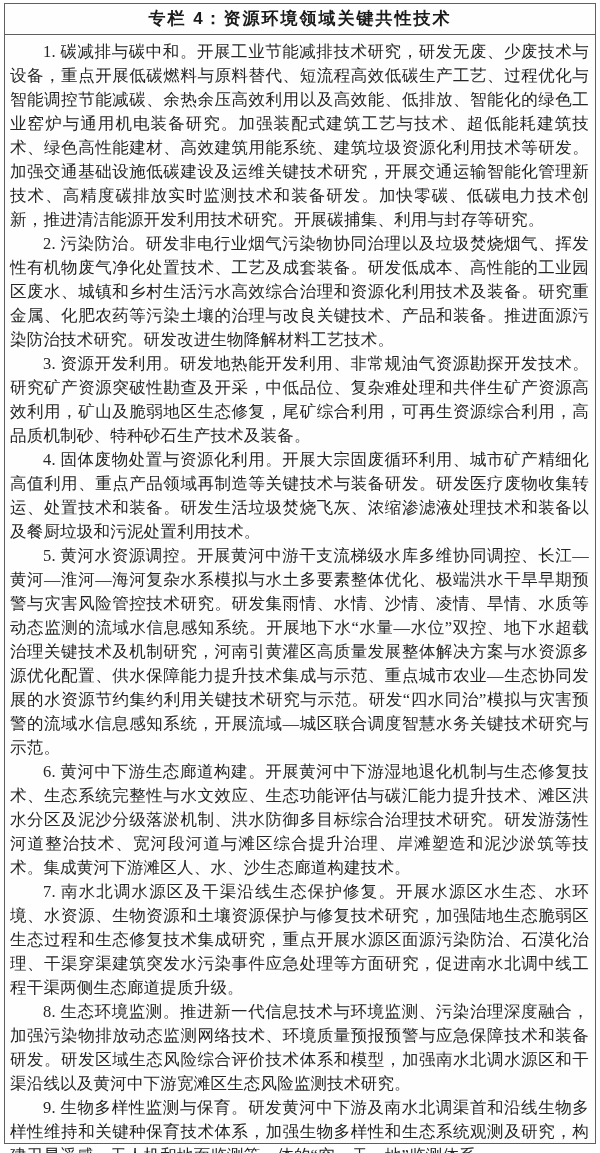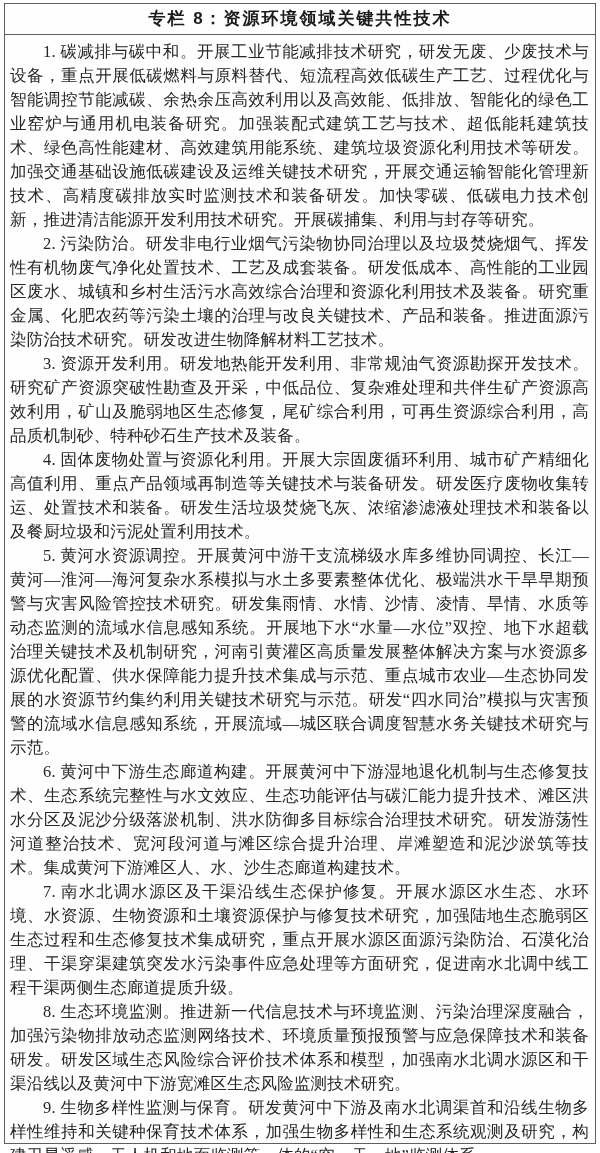--- a/index.html
+++ b/index.html
@@ -50,21 +50,21 @@
   .panel-body p {
     margin: 0;
     padding: 0;
     text-indent: 2em;
   }
 </style>
 </head>
 <body>
 
 <div class="panel">
-  <div class="panel-title">专栏 8：资源环境领域关键共性技术</div>
+  <div class="panel-title">专栏 4：资源环境领域关键共性技术</div>
   <div class="panel-body">
     <p>1. 碳减排与碳中和。开展工业节能减排技术研究，研发无废、少废技术与设备，重点开展低碳燃料与原料替代、短流程高效低碳生产工艺、过程优化与智能调控节能减碳、余热余压高效利用以及高效能、低排放、智能化的绿色工业窑炉与通用机电装备研究。加强装配式建筑工艺与技术、超低能耗建筑技术、绿色高性能建材、高效建筑用能系统、建筑垃圾资源化利用技术等研发。加强交通基础设施低碳建设及运维关键技术研究，开展交通运输智能化管理新技术、高精度碳排放实时监测技术和装备研发。加快零碳、低碳电力技术创新，推进清洁能源开发利用技术研究。开展碳捕集、利用与封存等研究。</p>
     <p>2. 污染防治。研发非电行业烟气污染物协同治理以及垃圾焚烧烟气、挥发性有机物废气净化处置技术、工艺及成套装备。研发低成本、高性能的工业园区废水、城镇和乡村生活污水高效综合治理和资源化利用技术及装备。研究重金属、化肥农药等污染土壤的治理与改良关键技术、产品和装备。推进面源污染防治技术研究。研发改进生物降解材料工艺技术。</p>
     <p>3. 资源开发利用。研发地热能开发利用、非常规油气资源勘探开发技术。研究矿产资源突破性勘查及开采，中低品位、复杂难处理和共伴生矿产资源高效利用，矿山及脆弱地区生态修复，尾矿综合利用，可再生资源综合利用，高品质机制砂、特种砂石生产技术及装备。</p>
     <p>4. 固体废物处置与资源化利用。开展大宗固废循环利用、城市矿产精细化高值利用、重点产品领域再制造等关键技术与装备研发。研发医疗废物收集转运、处置技术和装备。研发生活垃圾焚烧飞灰、浓缩渗滤液处理技术和装备以及餐厨垃圾和污泥处置利用技术。</p>
     <p>5. 黄河水资源调控。开展黄河中游干支流梯级水库多维协同调控、长江—黄河—淮河—海河复杂水系模拟与水土多要素整体优化、极端洪水干旱早期预警与灾害风险管控技术研究。研发集雨情、水情、沙情、凌情、旱情、水质等动态监测的流域水信息感知系统。开展地下水“水量—水位”双控、地下水超载治理关键技术及机制研究，河南引黄灌区高质量发展整体解决方案与水资源多源优化配置、供水保障能力提升技术集成与示范、重点城市农业—生态协同发展的水资源节约集约利用关键技术研究与示范。研发“四水同治”模拟与灾害预警的流域水信息感知系统，开展流域—城区联合调度智慧水务关键技术研究与示范。</p>
     <p>6. 黄河中下游生态廊道构建。开展黄河中下游湿地退化机制与生态修复技术、生态系统完整性与水文效应、生态功能评估与碳汇能力提升技术、滩区洪水分区及泥沙分级落淤机制、洪水防御多目标综合治理技术研究。研发游荡性河道整治技术、宽河段河道与滩区综合提升治理、岸滩塑造和泥沙淤筑等技术。集成黄河下游滩区人、水、沙生态廊道构建技术。</p>
     <p>7. 南水北调水源区及干渠沿线生态保护修复。开展水源区水生态、水环境、水资源、生物资源和土壤资源保护与修复技术研究，加强陆地生态脆弱区生态过程和生态修复技术集成研究，重点开展水源区面源污染防治、石漠化治理、干渠穿渠建筑突发水污染事件应急处理等方面研究，促进南水北调中线工程干渠两侧生态廊道提质升级。</p>
     <p>8. 生态环境监测。推进新一代信息技术与环境监测、污染治理深度融合，加强污染物排放动态监测网络技术、环境质量预报预警与应急保障技术和装备研发。研发区域生态风险综合评价技术体系和模型，加强南水北调水源区和干渠沿线以及黄河中下游宽滩区生态风险监测技术研究。</p>
     <p>9. 生物多样性监测与保育。研发黄河中下游及南水北调渠首和沿线生物多样性维持和关键种保育技术体系，加强生物多样性和生态系统观测及研究，构建卫星遥感、无人机和地面监测等一体的“空—天—地”监测体系。</p>

